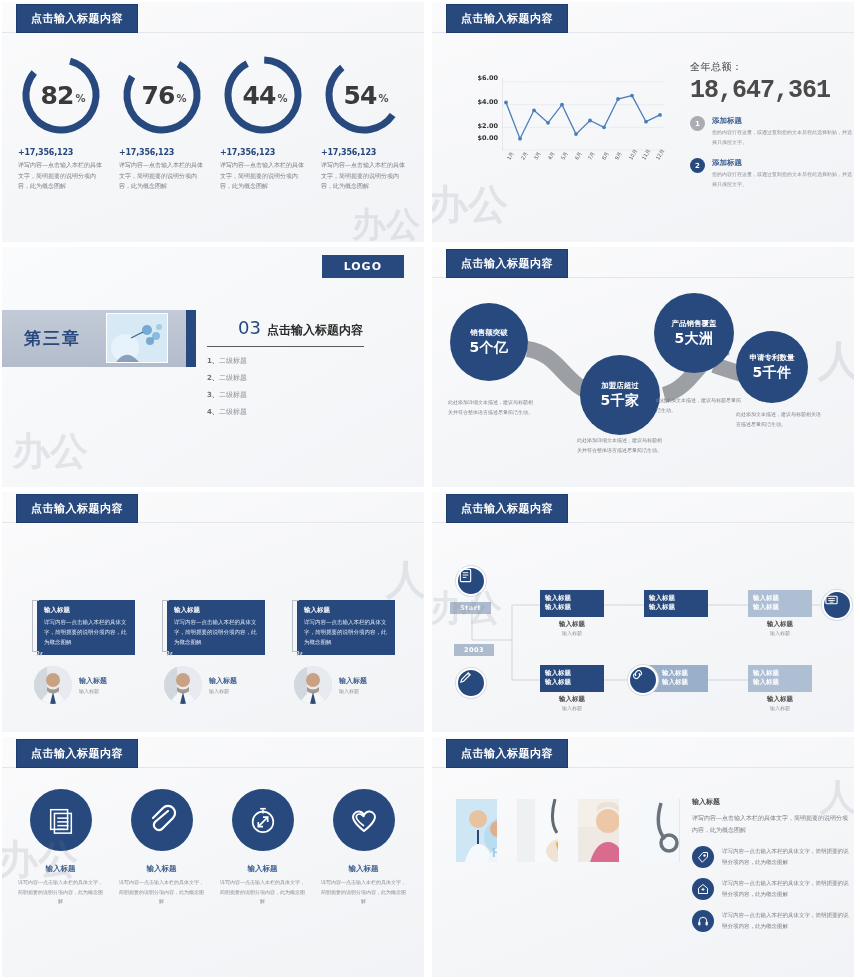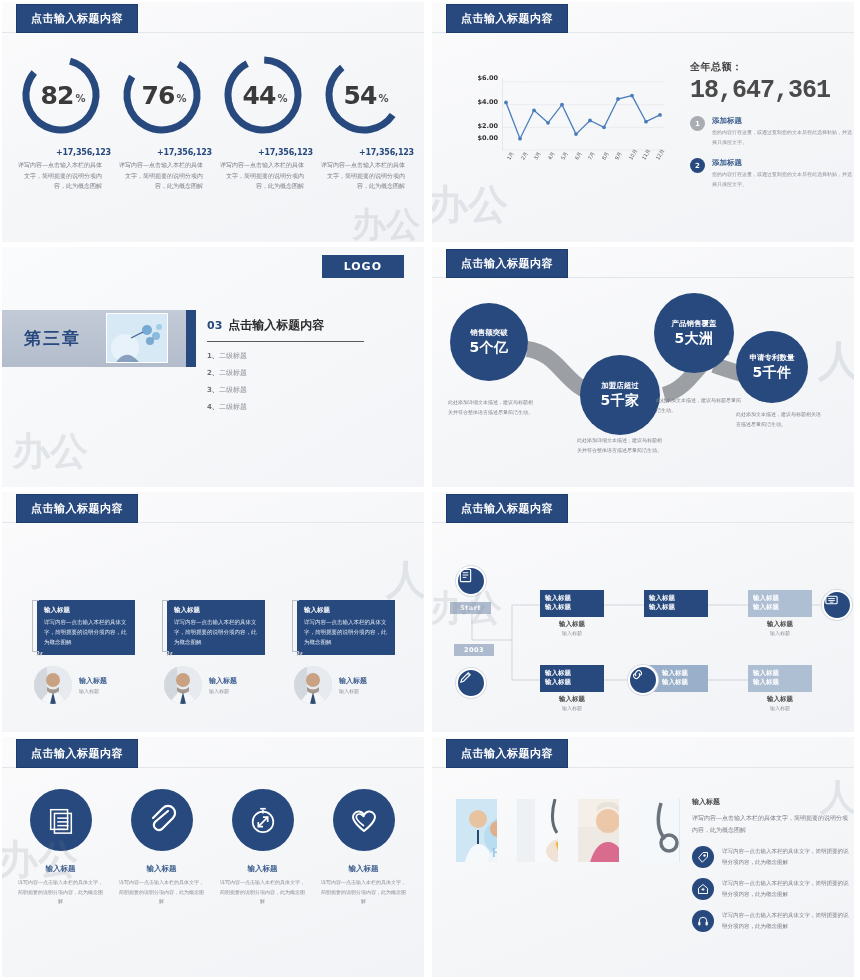--- a/index.html
+++ b/index.html
@@ -33,21 +33,21 @@
     letter-spacing: .5px;
     border: 1px solid #1d3b6b;
     white-space: nowrap;
   }
   .hdr-rule {
     position: absolute; left: 0; top: 30px; width: 100%; height: 1px;
     background: #e3e6ea;
   }
 
   
-  .rings { position: absolute; left: 8px; top: 50px; width: 406px; display: flex; text-align: right; }
+  .rings { position: absolute; left: 8px; top: 50px; width: 406px; display: flex; }
   .ring-col { width: 101px; position: relative; }
   .ring-wrap { position: relative; width: 86px; height: 86px; margin-left: 8px; }
   .ring-wrap svg { position: absolute; left: 0; top: 0; }
   .ring-val {
     position: absolute; left: 0; top: 0; width: 86px; height: 86px;
     display: flex; align-items: center; justify-content: center;
     padding-left: 4px;
   }
   .ring-num { font-size: 25px; font-weight: bold; color: #3a3a3a; font-family: "DejaVu Sans", sans-serif; letter-spacing: -1px; }
   .ring-pct { font-size: 10px; font-weight: bold; color: #555; margin-left: 2px; align-self: center; padding-top: 6px; }
@@ -55,21 +55,21 @@
   .ring-desc { font-size: 6px; color: #7b7f87; line-height: 1.75; margin-left: 8px; width: 84px; }
 
   
   .chart-box { position: absolute; left: 36px; top: 72px; width: 200px; height: 105px; }
   .chart-ylab { position: absolute; left: 0; width: 30px; text-align: right;
                 font-size: 6.5px; font-weight: bold; color: #333; }
   .chart-plot { position: absolute; left: 34px; top: 4px; width: 162px; height: 72px; }
   .chart-xticks { position: absolute; left: 34px; top: 78px; width: 162px; height: 24px; display: flex; }
   .xt { flex: 1; font-size: 5px; color: #555; transform: rotate(-60deg); transform-origin: center top; white-space: nowrap; }
   .total-wrap { position: absolute; left: 258px; top: 58px; width: 162px; }
-  .total-cap { font-size: 10px; font-weight: bold; color: #444; letter-spacing: .5px; }
+  .total-cap { font-size: 10px; font-weight: normal; color: #444; letter-spacing: .5px; }
   .total-num { font-size: 25px; font-weight: bold; color: #4a4a4a; letter-spacing: -1px; margin-top: 2px; font-family: Liberation Mono, monospace; }
   .tl-item { display: flex; margin-top: 11px; }
   .tl-badge { width: 15px; height: 15px; border-radius: 50%; color: #fff; font-size: 7px;
               font-weight: bold; display: flex; align-items: center; justify-content: center; flex: 0 0 15px; }
   .tl-txt { margin-left: 7px; }
   .tl-title { font-size: 7.5px; font-weight: bold; color: #3c5e8e; }
   .tl-body { font-size: 5px; color: #8b8f96; line-height: 1.9; margin-top: 2px; }
 
   
   .chapter-panel { background: linear-gradient(150deg,#fafbfc 0%, #f3f4f7 100%); }
@@ -85,21 +85,21 @@
   }
   .chapter-title { font-size: 17px; font-weight: bold; color: #27497e; margin-left: 22px; letter-spacing: 2px; }
   .chapter-photo {
     position: absolute; left: 104px; top: 66px; width: 62px; height: 50px;
     background: linear-gradient(150deg,#dbeaf6 0%,#a9cde8 40%,#cfe4f2 100%);
     border: 1px solid #fff; overflow: hidden;
   }
   .chapter-accent { position: absolute; left: 184px; top: 63px; width: 10px; height: 57px; background: #27497e; }
   .chapter-right { position: absolute; left: 205px; top: 70px; width: 190px; }
   .ch-h { display: flex; align-items: baseline; }
-  .ch-num { font-size: 11px; font-weight: bold; color: #27497e; }
+  .ch-num { font-size: 18px; font-weight: normal; color: #27497e; margin-left: 31px; }
   .ch-label { font-size: 12px; font-weight: bold; color: #2b2b2b; margin-left: 6px; }
   .ch-hr { height: 1px; background: #5a5a5a; margin-top: 7px; width: 157px; }
   .ch-list { margin-top: 9px; }
   .ch-li { font-size: 7px; color: #8b8f96; margin-bottom: 7px; }
   .ch-li b { color: #6d7179; font-weight: bold; }
 
   
   .chain { position: absolute; left: 0; top: 40px; width: 422px; height: 200px; }
   .chain svg { position: absolute; left: 0; top: 0; }
   .cc {

